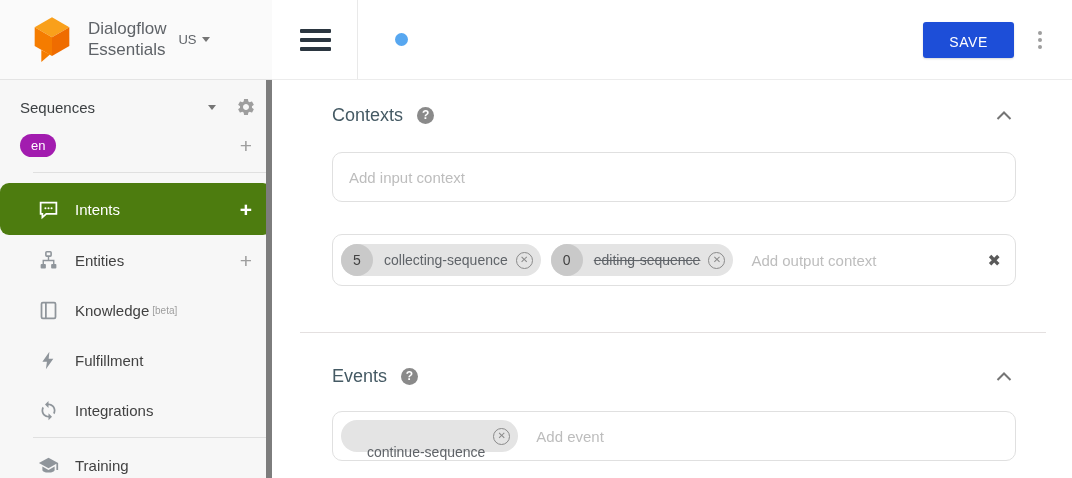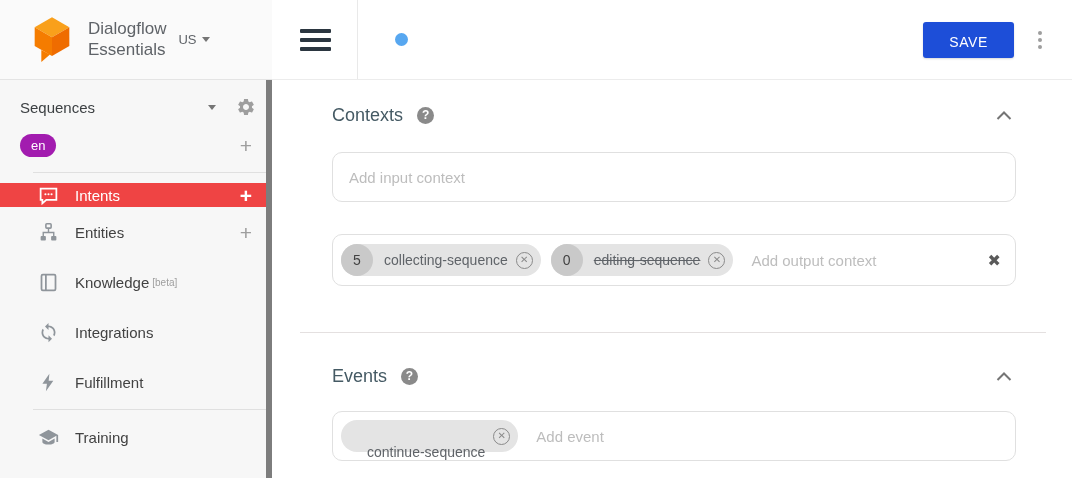--- a/index.html
+++ b/index.html
@@ -26,21 +26,21 @@
   .lang-row { height:38px; display:flex; align-items:center; padding:0 16px 0 20px; }
   .lang-pill { background:#a21caf; color:#fff; font-size:13px; line-height:1; padding:5px 11px; border-radius:12px; }
   .plus { margin-left:auto; font-size:21px; color:#9e9e9e; font-weight:400; line-height:1; padding-right:4px; }
 
   .side-divider { border:none; border-top:1px solid #e0e0e0; margin:8px 5px 0 33px; }
 
   .nav { margin-top:10px; }
   .nav-item { height:50px; display:flex; align-items:center; padding:0 16px 0 38px; font-size:15px; color:#424242; cursor:pointer; }
   .nav-item .nicon { width:21px; height:21px; margin-right:16px; color:#8f959b; flex-shrink:0; }
   .nav-item .nicon svg { width:21px; height:21px; display:block; fill:currentColor; }
-  .nav-item.active { background:#ef4444; color:#fff; height:24px; }
+  .nav-item.active { background:#4d7c0f; color:#fff; height:52px;border-radius:9px; }
   .nav-item.active .nicon { color:#fff; }
   .nav-item .plus { padding-right:4px; }
   .nav-item.active .plus { color:#fff; font-weight:bold; }
   .beta { font-size:10px; color:#9e9e9e; vertical-align:super; margin-left:3px; }
 
   
   .main { flex:1; display:flex; flex-direction:column; background:#fff; min-width:0; }
   .topbar { height:80px; border-bottom:1px solid #ececec; display:flex; align-items:center; flex-shrink:0; }
   .hamburger { width:31px; margin-left:28px; cursor:pointer; }
   .hamburger div { height:4px; background:#2b3640; border-radius:1px; margin:5px 0; }
@@ -151,33 +151,33 @@
               <path fill="none" stroke="currentColor" stroke-width="2" d="M9 3v18"></path>
             </svg>
         </span>
         <span>Knowledge</span>
         <span class="beta">[beta]</span>
       </div>
 
       <div class="nav-item">
         <span class="nicon">
           <svg viewBox="0 0 24 24">
+              <polygon points="13,2 5,13.5 10.2,13.5 9,22 17.5,10 12.2,10"></polygon>
+            </svg>
+        </span>
+        <span>Fulfillment</span>
+      </div>
+
+      <div class="nav-item">
+        <span class="nicon">
+          <svg viewBox="0 0 24 24">
               <path d="M12 4V1L8 5l4 4V6c3.3 0 6 2.7 6 6 0 1-.3 2-.7 2.8l1.5 1.5C19.5 15 20 13.6 20 12c0-4.4-3.6-8-8-8zm0 14c-3.3 0-6-2.7-6-6 0-1 .3-2 .7-2.8L5.2 7.7C4.5 9 4 10.4 4 12c0 4.4 3.6 8 8 8v3l4-4-4-4v3z"></path>
             </svg>
         </span>
         <span>Integrations</span>
-      </div>
-
-      <div class="nav-item">
-        <span class="nicon">
-          <svg viewBox="0 0 24 24">
-              <polygon points="13,2 5,13.5 10.2,13.5 9,22 17.5,10 12.2,10"></polygon>
-            </svg>
-        </span>
-        <span>Fulfillment</span>
       </div>
 
       <hr class="side-divider" style="margin-top:2px;margin-bottom:2px;">
 
       <div class="nav-item">
         <span class="nicon">
           <svg viewBox="0 0 24 24">
               <path d="M12 3 1 9l11 6 9-4.9V17h2V9L12 3z"></path>
               <path d="M5 13.2V17c0 1.7 3.1 3 7 3s7-1.3 7-3v-3.8l-7 3.8-7-3.8z"></path>
             </svg>

